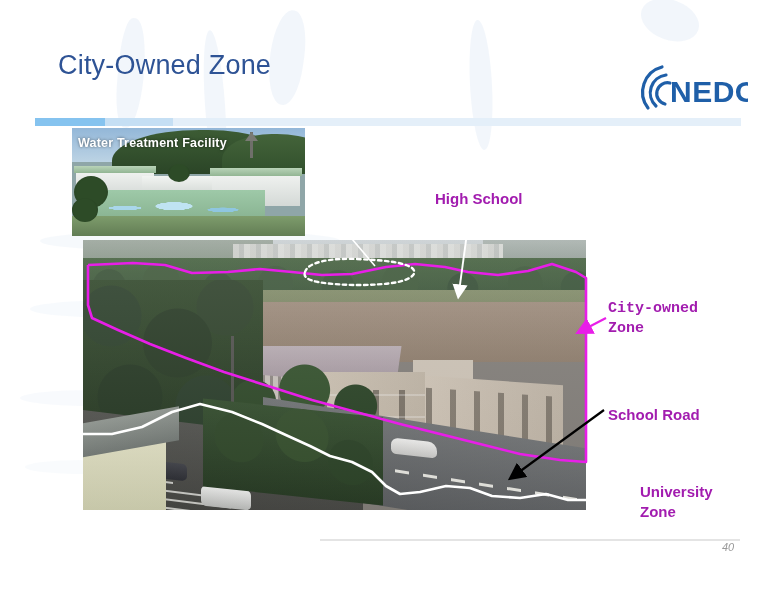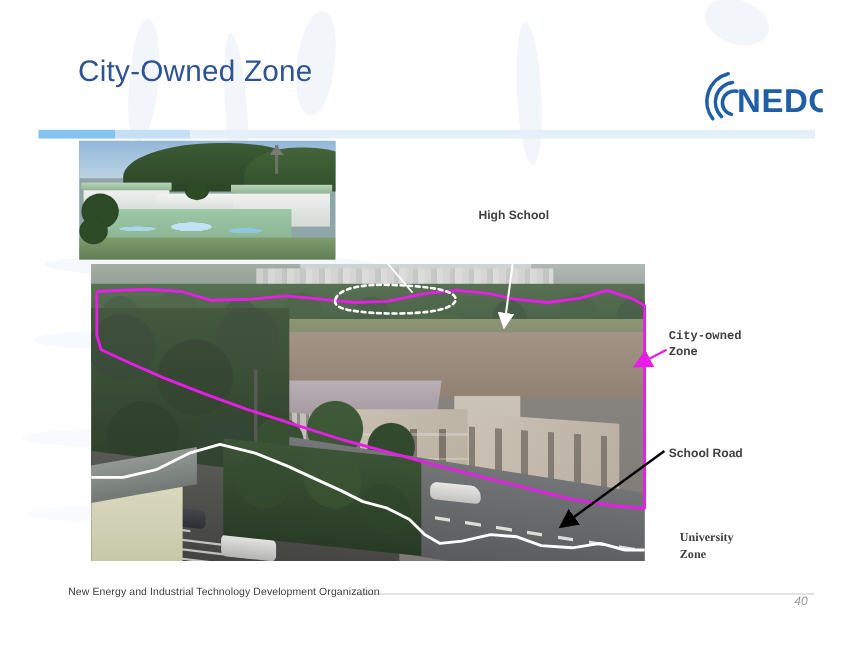--- a/index.html
+++ b/index.html
@@ -29,21 +29,21 @@
   .wm4 { left: 470px; top: 20px;  width: 22px; height: 130px; border-radius: 50%; transform: rotate(-3deg); }
   .wm5 { left: 640px; top: 0px;   width: 60px; height: 40px;  border-radius: 50%; transform: rotate(20deg); }
   .wm6 { left: 40px;  top: 230px; width: 300px; height: 22px; border-radius: 50%; opacity:.5;}
   .wm7 { left: 30px;  top: 300px; width: 180px; height: 18px; border-radius: 50%; opacity:.45;}
   .wm8 { left: 20px;  top: 390px; width: 150px; height: 16px; border-radius: 50%; opacity:.4;}
   .wm9 { left: 25px;  top: 460px; width: 120px; height: 14px; border-radius: 50%; opacity:.35;}
 
   
   #title {
     position: absolute;
-    left: 71px;
+    left: 58px;
     top: 50px;
     font-size: 27px;
     color: #2e5395;
     letter-spacing: .2px;
     white-space: nowrap;
   }
 
   
   #logo {
     position: absolute;
@@ -307,29 +307,29 @@
   #inset-label {
     position:absolute; left:78px; top:136px;
     font-size:12.5px; font-weight:bold; color:#ffffff;
     text-shadow: 0 0 3px rgba(0,0,0,.55);
     letter-spacing:.2px;
   }
 
   
   .anno {
     position:absolute;
-    font-size:11px;
+    font-size:15px;
     font-weight:bold;
-    color:#404040;
+    color:#a21caf;
     line-height:1.35;
   }
   #anno-highschool { left: 435px; top: 189px; }
   #anno-cityowned  { left: 608px; top: 299px; font-family: Liberation Mono, monospace; }
   #anno-publicroad { left: 608px; top: 405px; }
-  #anno-university { left: 618px; top: 482px; font-family: Liberation Serif, serif; }
+  #anno-university { left: 640px; top: 482px; }
 
   
   #footer-text {
     position:absolute; left:62px; top:533px;
     font-size:9.5px; color:#3c3c3c; letter-spacing:.1px;
   }
   #page-num {
     position:absolute; left:722px; top:541px;
     font-size:11px; font-style:italic; color:#9a9a9a;
   }
@@ -425,20 +425,21 @@
     <div class="ibldg" style="left:70px; top:48px; width:80px; height:18px;"></div>
     <div class="ibldg" style="left:140px;top:44px; width:88px; height:34px;"></div>
     <div class="iroofg" style="left:138px;top:40px; width:92px; height:8px;"></div>
 
     <div class="ipond"></div>
     <div class="igrass"></div>
     <div class="itree" style="left:2px;  top:48px; width:34px; height:32px;"></div>
     <div class="itree" style="left:0px;  top:70px; width:26px; height:24px;"></div>
     <div class="itree" style="left:96px; top:36px; width:22px; height:18px;"></div>
   </div>
+  <div id="inset-label">Water Treatment Facility</div>
 
   <svg id="overlay">
     <defs>
       <marker id="arrow-white" markerWidth="8" markerHeight="8" refX="4" refY="4" orient="auto">
         <path d="M0,0 L8,4 L0,8 z" fill="#ffffff"></path>
       </marker>
       <marker id="arrow-black" markerWidth="8" markerHeight="8" refX="4" refY="4" orient="auto">
         <path d="M0,0 L8,4 L0,8 z" fill="#000000"></path>
       </marker>
       <marker id="arrow-magenta" markerWidth="8" markerHeight="8" refX="4" refY="4" orient="auto">
@@ -471,16 +472,15 @@
     <div>Zone</div>
   </div>
 
   <div class="anno" id="anno-publicroad">School Road</div>
 
   <div class="anno" id="anno-university">
     <div>University</div>
     <div>Zone</div>
   </div>
 
-  <div id="footer-text">New Energy and Industrial Technology Development Organization</div>
   <div id="page-num">40</div>
 
 </div>
 
 </body></html>

